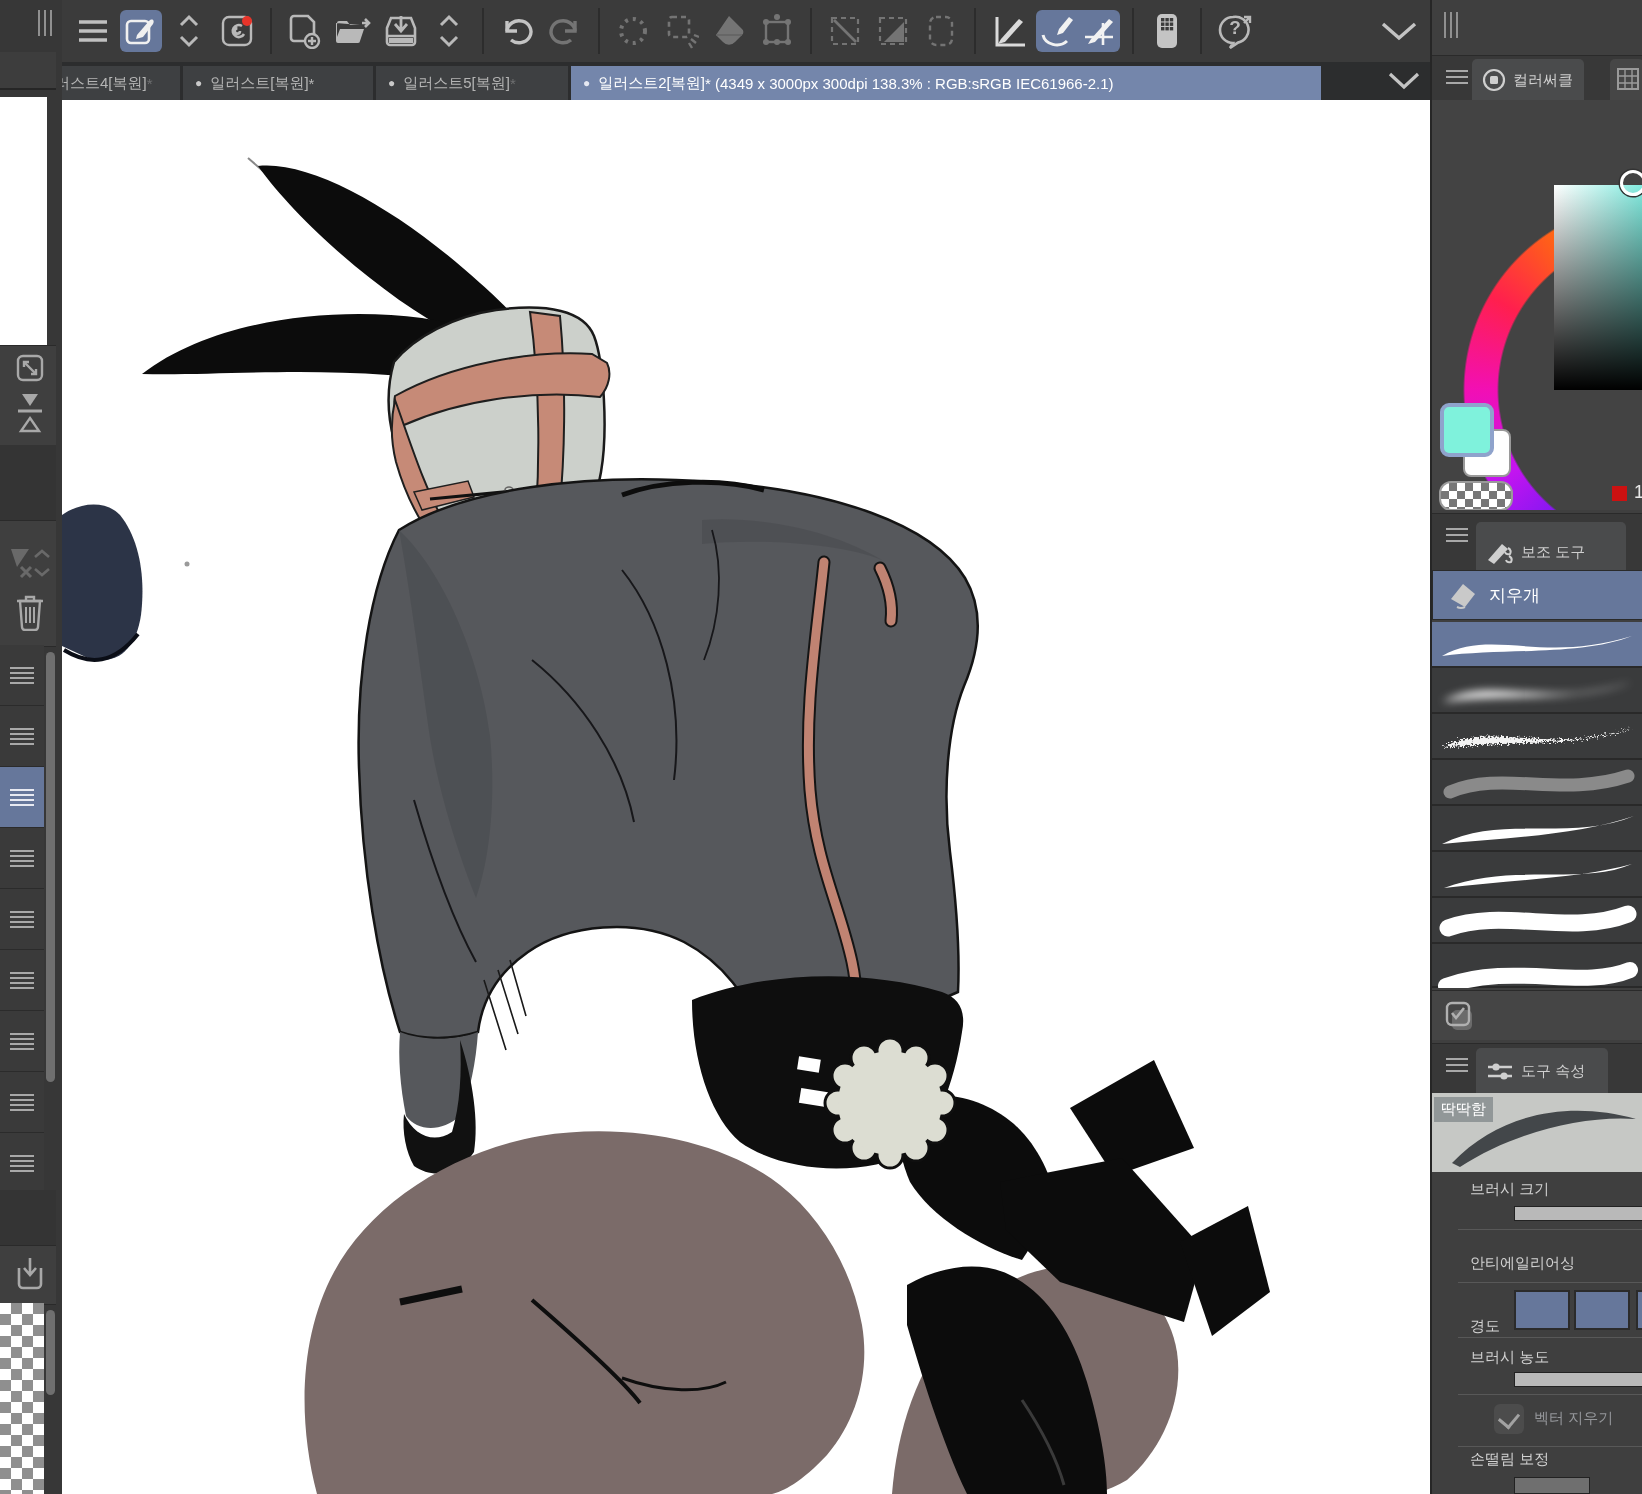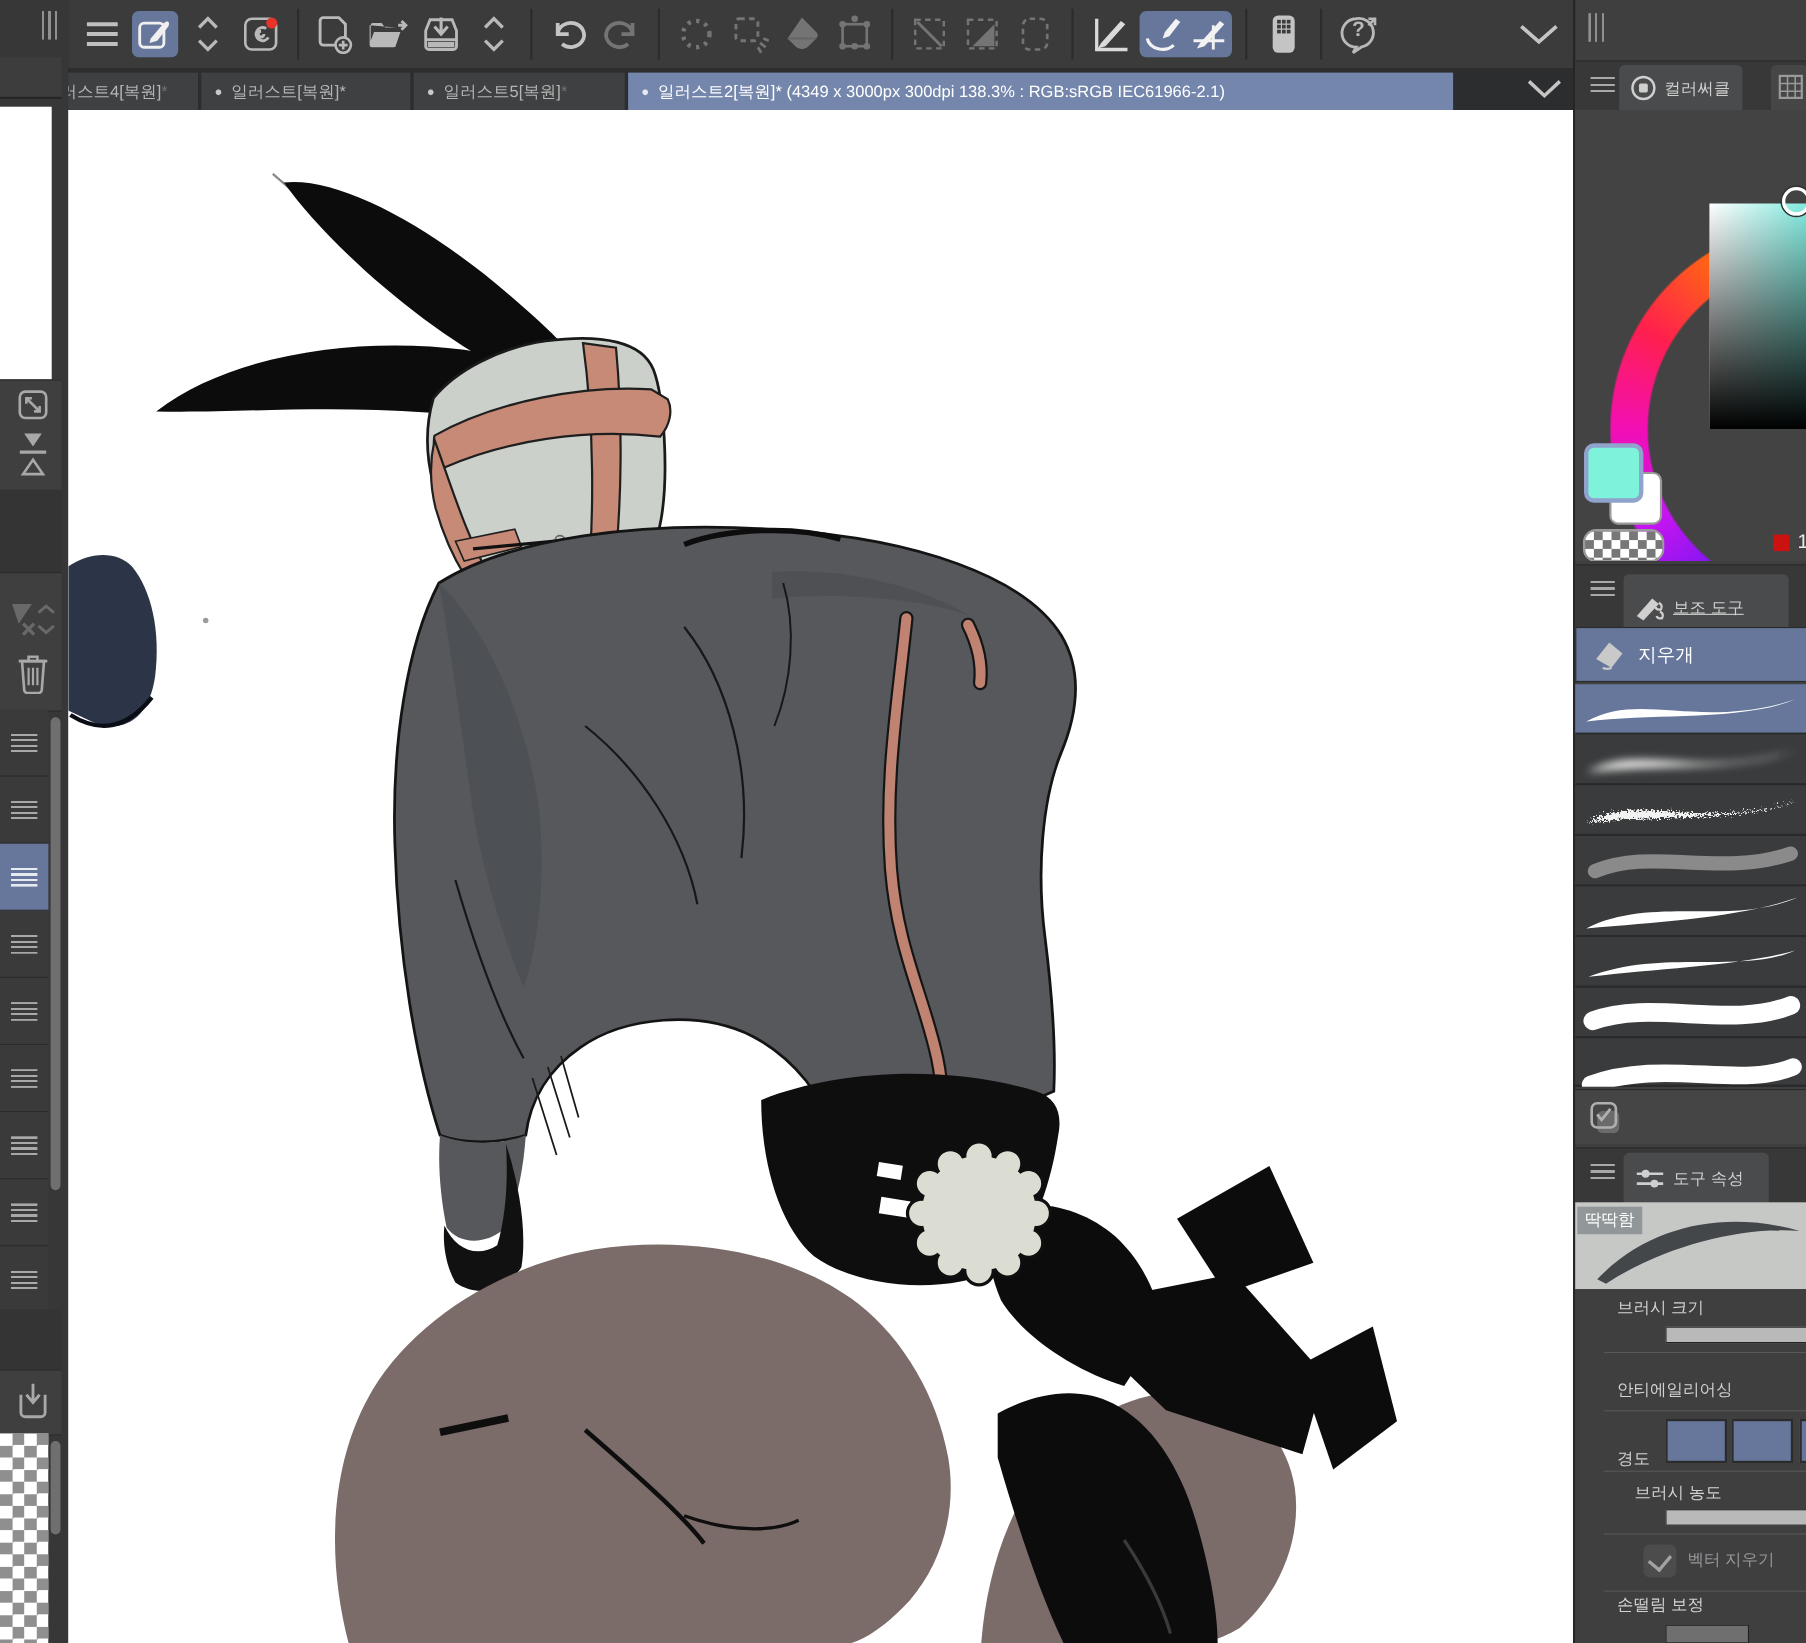--- a/index.html
+++ b/index.html
@@ -488,21 +488,21 @@
     <div class="abs" style="left:31px;top:329px;width:44px;height:44px;background:#ffffff;border:2px solid #9a9a9a;border-radius:8px;"></div>
     <div class="abs" style="left:8px;top:303px;width:46px;height:46px;background:#7ff2dc;border:4px solid #8fa3cc;border-radius:9px;"></div>
     <div class="abs" style="left:7px;top:381px;width:70px;height:26px;border:2px solid #9a9a9a;border-radius:12px;
       background:conic-gradient(#777 90deg,#fff 0 180deg,#777 0 270deg,#fff 0) 0 0/16px 16px;"></div>
     <div class="abs" style="left:180px;top:386px;width:15px;height:15px;background:#cc1111;"></div>
     <div class="abs" style="left:202px;top:382px;color:#e8e8e8;font-size:18px;">1</div>
   </div>
 
   <div class="abs sec-head" style="top:513px;height:57px;">
     <span class="head-hamb"></span>
-    <div class="head-tab" style="left:44px;top:8px;width:150px;height:61px;text-decoration:underline;">
+    <div class="head-tab" style="left:44px;top:8px;width:150px;height:61px;">
       <svg width="28" height="26" viewBox="0 0 28 26">
           <path d="M2,20 L16,4 L22,9 L8,24 Z" fill="#cfcfcf"></path>
           <path d="M22,8 q4,2 2,6 q-4,1 -5,-2 M23,16 q4,2 2,6 q-4,1 -5,-2" fill="none" stroke="#cfcfcf" stroke-width="2"></path>
         </svg>
       <span>보조 도구</span>
     </div>
   </div>
   <div class="eraser-bar abs">
     <svg width="34" height="30" viewBox="0 0 34 30">
         <path d="M6,19 L18,4 L30,14 L20,27 Z" fill="#c9c9c9"></path>
@@ -591,21 +591,21 @@
 
     <span class="prop-label" style="left:38px;top:82px;text-align:center;">안티에일리어싱</span>
     <div class="pdiv" style="top:110px;"></div>
 
     <span class="prop-label" style="left:38px;top:145px;">경도</span>
     <div class="hbtn" style="left:82px;top:118px;"></div>
     <div class="hbtn" style="left:142px;top:118px;"></div>
     <div class="hbtn" style="left:204px;top:118px;"></div>
     <div class="pdiv" style="top:165px;"></div>
 
-    <span class="prop-label" style="left:54px;top:176px;">브러시 농도</span>
+    <span class="prop-label" style="left:38px;top:176px;">브러시 농도</span>
     <div class="slider" style="left:82px;top:200px;width:130px;"></div>
     <div class="pdiv" style="top:222px;"></div>
 
     <div class="cbx" style="top:232px;left:62px;"></div>
     <span class="prop-label dim" style="left:102px;top:237px;">벡터 지우기</span>
     <div class="pdiv" style="top:274px;"></div>
 
     <span class="prop-label" style="left:38px;top:278px;">손떨림 보정</span>
     <div class="slider gray" style="left:82px;top:305px;width:76px;height:17px;"></div>
   </div>

